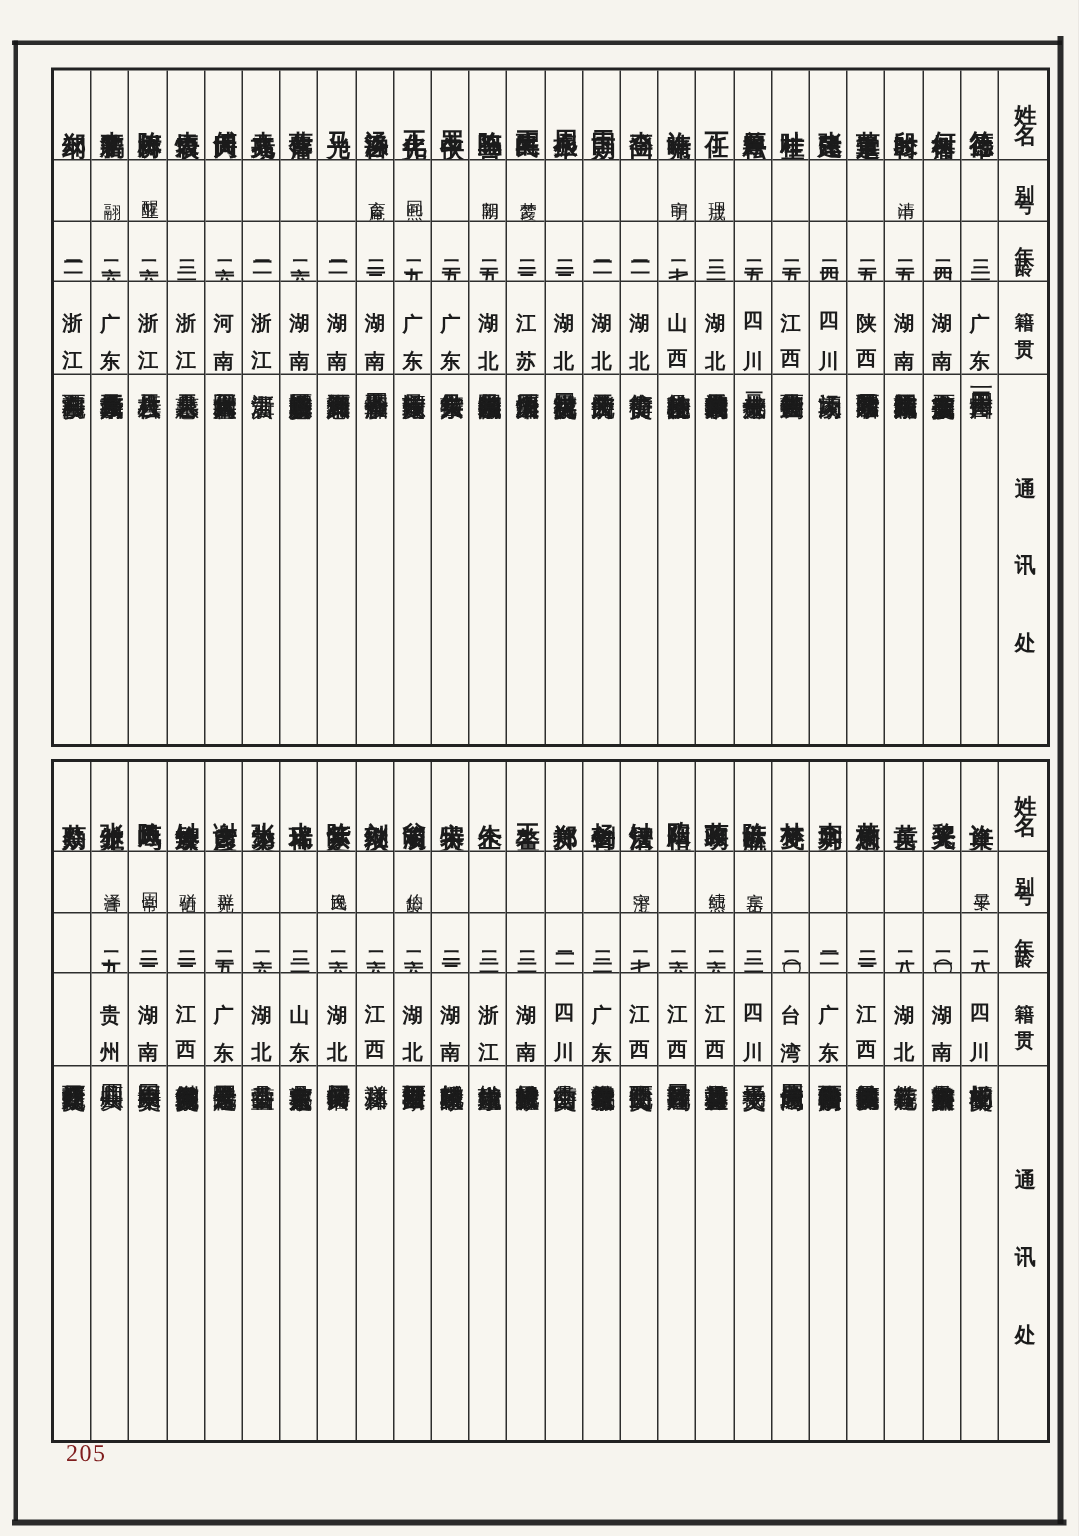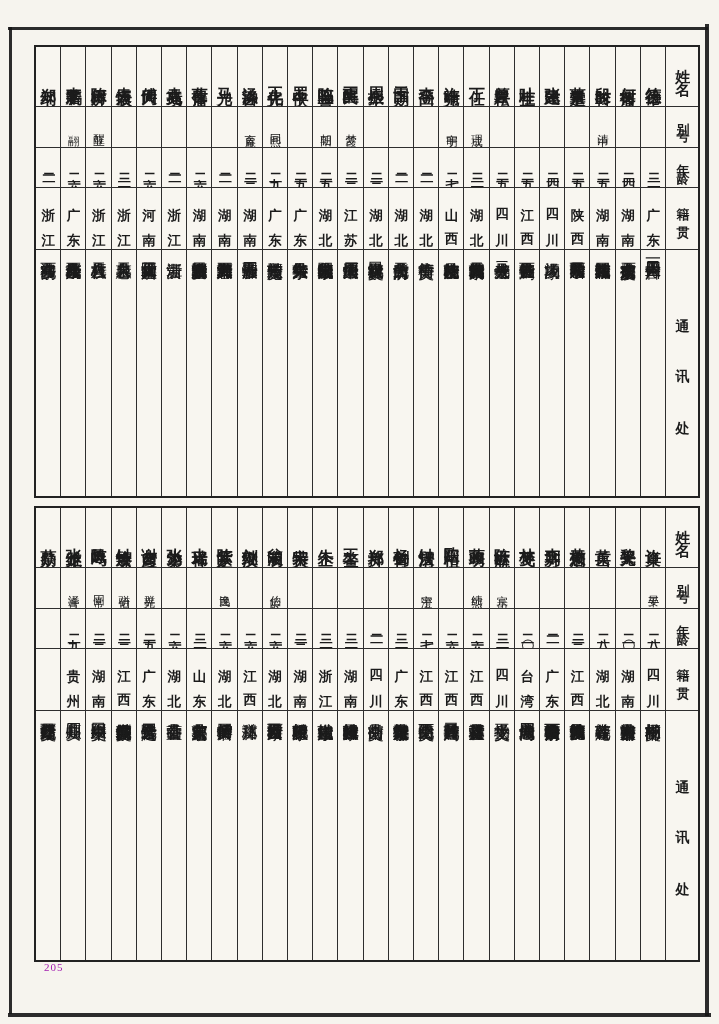--- a/index.html
+++ b/index.html
@@ -38,21 +38,21 @@
   .c-age{font-size:13px;justify-content:center;letter-spacing:5px;font-weight:bold}
   .c-native{font-size:13.5px;letter-spacing:25px;padding-top:9px;font-weight:bold}
 
   .hcell{font-weight:bold}
   .h-name{font-size:15px;letter-spacing:13px;padding-top:10px}
   .h-alias{font-size:13px;letter-spacing:7px;padding-top:6px}
   .h-age{font-size:13px;letter-spacing:7px;padding-top:6px}
   .h-native{font-size:13px;letter-spacing:18px;padding-top:10px}
   .h-address{font-size:14px;letter-spacing:52px;padding-top:56px}
 
-  .page-number{position:absolute;left:44px;top:961px;font-size:11px;letter-spacing:1px;color:#a21caf}
+  .page-number{position:absolute;left:44px;top:961px;font-size:16px;letter-spacing:1px;color:#7f1d1d}
 </style>
 </head>
 <body>
 
 <div class="page">
 
   <div class="artifact art-top"></div>
   <div class="artifact art-left"></div>
   <div class="artifact art-right"></div>
   <div class="artifact art-bottom"></div>

